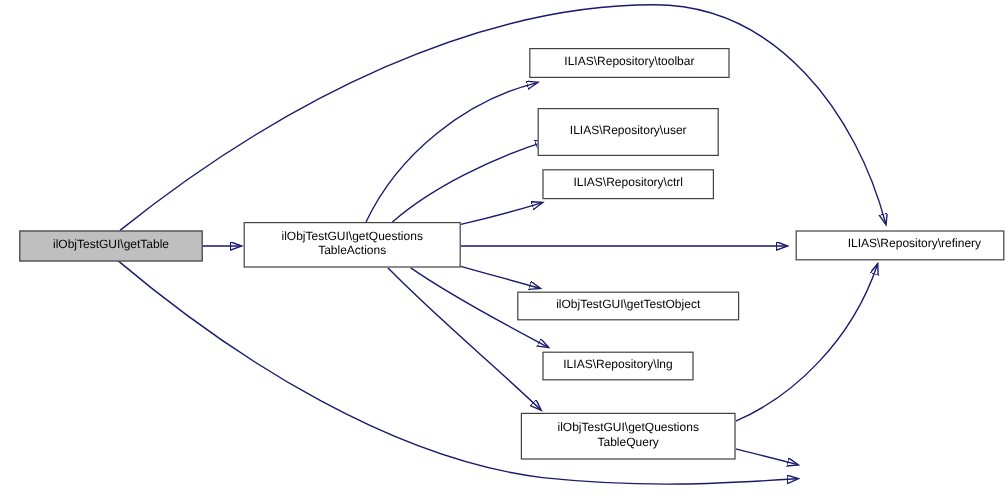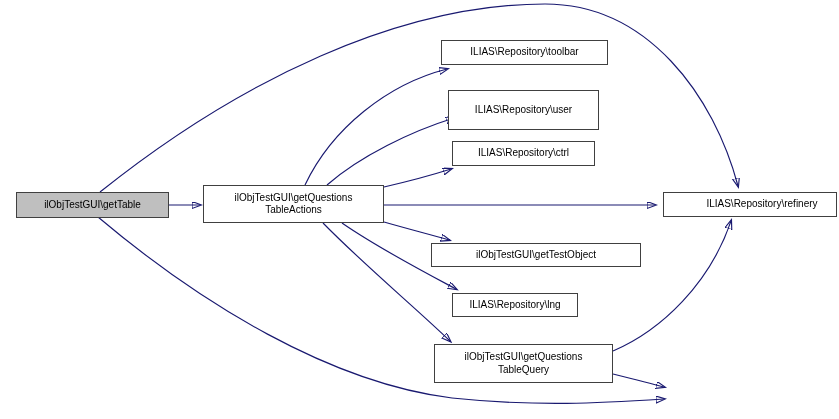--- a/index.html
+++ b/index.html
@@ -79,21 +79,21 @@
   </div>
 
   <div class="node" style="left:452px; top:141px; width:143px; height:25px;">
     <span>ILIAS\Repository\ctrl</span>
   </div>
 
   <div class="node" style="left:663px; top:192px; width:174px; height:25px;padding-left:24px;">
     <span>ILIAS\Repository\refinery</span>
   </div>
 
-  <div class="node" style="left:431px; top:243px; width:210px; height:24px;">
+  <div class="node" style="left:431px; top:243px; width:185px; height:24px;">
     <span>ilObjTestGUI\getTestObject</span>
   </div>
 
   <div class="node" style="left:452px; top:293px; width:126px; height:24px;">
     <span>ILIAS\Repository\lng</span>
   </div>
 
   <div class="node" style="left:434px; top:344px; width:179px; height:39px;">
     <span>ilObjTestGUI\getQuestions</span>
     <span>TableQuery</span>

